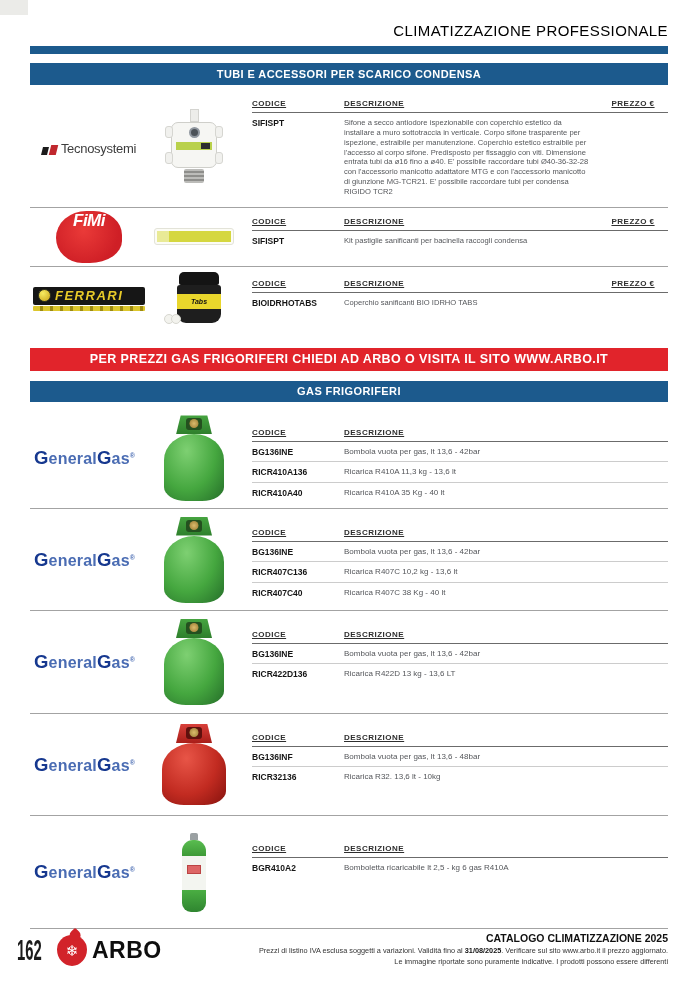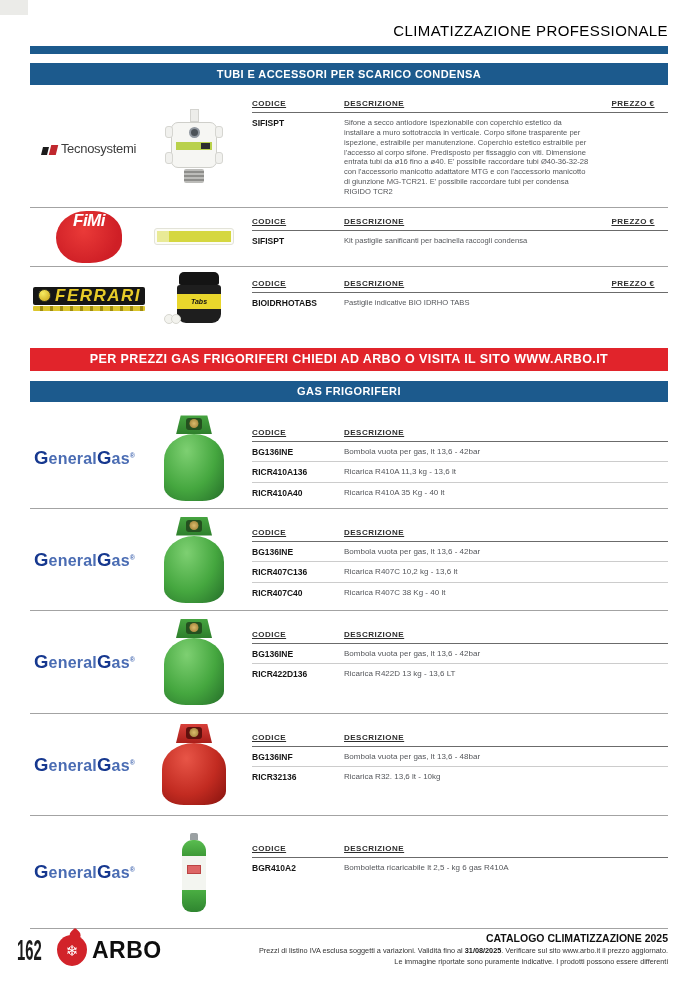--- a/index.html
+++ b/index.html
@@ -79,21 +79,21 @@
   }
   .fimi span { color:#fff; font-weight:bold; font-style:italic; font-size:17px; letter-spacing:-.5px; }
 
   .ferrari { width:112px; }
   .ferrari-bar {
     background:#161616; height:18px; border-radius:2px;
     display:flex; align-items:center; gap:4px; padding:0 5px;
   }
   .ferrari-ball { width:13px; height:13px; border-radius:50%; flex:0 0 13px;
     background:radial-gradient(circle at 35% 30%, #f7ec62, #c9a217); border:1px solid #3a3a1e; }
-  .ferrari-text { color:#e8cb29; font-weight:bold; font-style:italic; font-size:17px; letter-spacing:1.5px; }
+  .ferrari-text { color:#e8cb29; font-weight:bold; font-style:italic; font-size:13px; letter-spacing:1.5px; }
   .ferrari-strip { height:5px; margin-top:1px; border-radius:1px;
     background:repeating-linear-gradient(90deg,#dcc62c 0 7px,#9d8a12 7px 10px); }
 
   .gg { font-size:16px; font-weight:bold; color:#4a6cb3; letter-spacing:.2px; white-space:nowrap; }
   .gg .gcap { color:#16388f; font-size:18.5px; }
   .gg .tm { font-size:7px; vertical-align:super; }
 
   
   .siphon { width:56px; height:78px; }
   .si-pipe { width:9px; height:13px; background:#ededea; border:1px solid #d4d4d0; margin:0 auto; }
@@ -275,21 +275,21 @@
     <div class="table-col">
       <table>
         <tbody>
             <tr>
           <th>CODICE</th>
           <th>DESCRIZIONE</th>
           <th class="prezzo">PREZZO €</th>
         </tr>
         <tr>
           <td class="code">BIOIDRHOTABS</td>
-          <td class="desc">Pastiglie indicative BIO IDRHO TABS</td>
+          <td class="desc">Coperchio sanificanti BIO IDRHO TABS</td>
           <td class="prezzo"></td>
         </tr>
       </tbody>
         </table>
     </div>
   </div>
 
   <div class="banner banner-red">PER PREZZI GAS FRIGORIFERI CHIEDI AD ARBO O VISITA IL SITO WWW.ARBO.IT</div>
   <div class="banner banner-blue banner-gas">GAS FRIGORIFERI</div>
 

